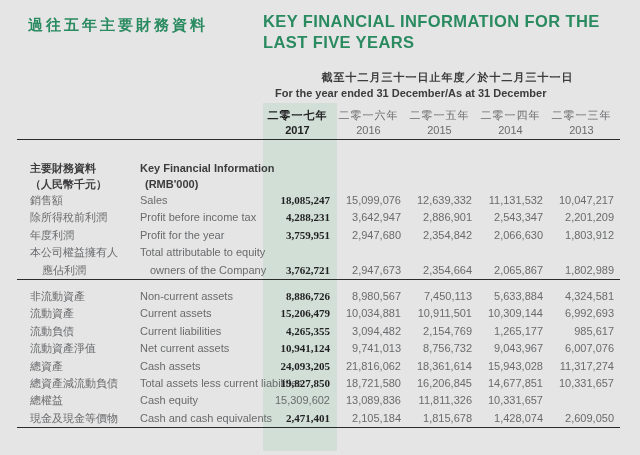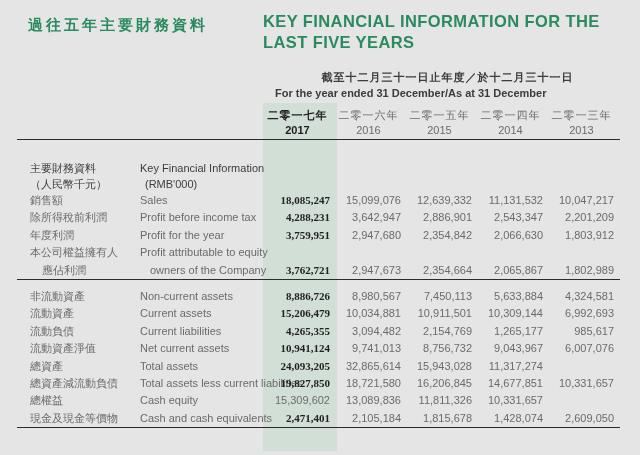--- a/index.html
+++ b/index.html
@@ -50,21 +50,21 @@
   .row .val.hl { font-weight:bold; color:var(--dark);font-family:Liberation Serif, serif; }
   .row.indent .cn { padding-left:25px; }
   .row.indent .en { padding-left:20px; }
   .year-row { height:37px; border-bottom:1.6px solid var(--line); }
   .ycell { padding-top:5px; text-align:center; padding-right:6px; }
   .ycell .ycn { font-size:11px; line-height:15px; color:var(--gray); letter-spacing:1px; }
   .ycell .ynum { font-size:11px; line-height:15px; color:var(--gray); }
   .ycell.hl .ycn, .ycell.hl .ynum { font-weight:bold; color:var(--dark); }
   .rowhead { margin-top:20px; }
   .rowhead .row { height:16px; line-height:16px; }
-  .rowhead .cn, .rowhead .en { font-weight:normal; color:var(--head); }
+  .rowhead .cn, .rowhead .en { font-weight:bold; color:var(--head); }
   .rowhead .row.sub .en { padding-left:15px; }
   .section { border-bottom:1.6px solid var(--line); }
   .section-1 { }
   .section-2 { margin-top:8px; }
 </style>
 </head>
 <body>
 
 <div class="page">
 
@@ -148,21 +148,21 @@
           <div class="cn">年度利潤</div>
           <div class="en">Profit for the year</div>
           <div class="val hl">3,759,951</div>
           <div class="val">2,947,680</div>
           <div class="val">2,354,842</div>
           <div class="val">2,066,630</div>
           <div class="val">1,803,912</div>
         </div>
         <div class="row">
           <div class="cn">本公司權益擁有人</div>
-          <div class="en">Profit attributable to equity</div>
+          <div class="en">Total attributable to equity</div>
           <div class="val hl"></div>
           <div class="val"></div>
           <div class="val"></div>
           <div class="val"></div>
           <div class="val"></div>
         </div>
         <div class="row indent">
           <div class="cn">應佔利潤</div>
           <div class="en">owners of the Company</div>
           <div class="val hl">3,762,721</div>
@@ -204,23 +204,24 @@
           <div class="cn">流動資產淨值</div>
           <div class="en">Net current assets</div>
           <div class="val hl">10,941,124</div>
           <div class="val">9,741,013</div>
           <div class="val">8,756,732</div>
           <div class="val">9,043,967</div>
           <div class="val">6,007,076</div>
         </div>
         <div class="row">
           <div class="cn">總資產</div>
-          <div class="en">Total assets</div>
+          <div class="en">Cash assets</div>
           <div class="val hl">24,093,205</div>
-          <div class="val">32,865,614</div>
+          <div class="val">21,816,062</div>
+          <div class="val">18,361,614</div>
           <div class="val">15,943,028</div>
           <div class="val">11,317,274</div>
         </div>
         <div class="row">
           <div class="cn">總資產減流動負債</div>
           <div class="en">Total assets less current liabilities</div>
           <div class="val hl">19,827,850</div>
           <div class="val">18,721,580</div>
           <div class="val">16,206,845</div>
           <div class="val">14,677,851</div>

